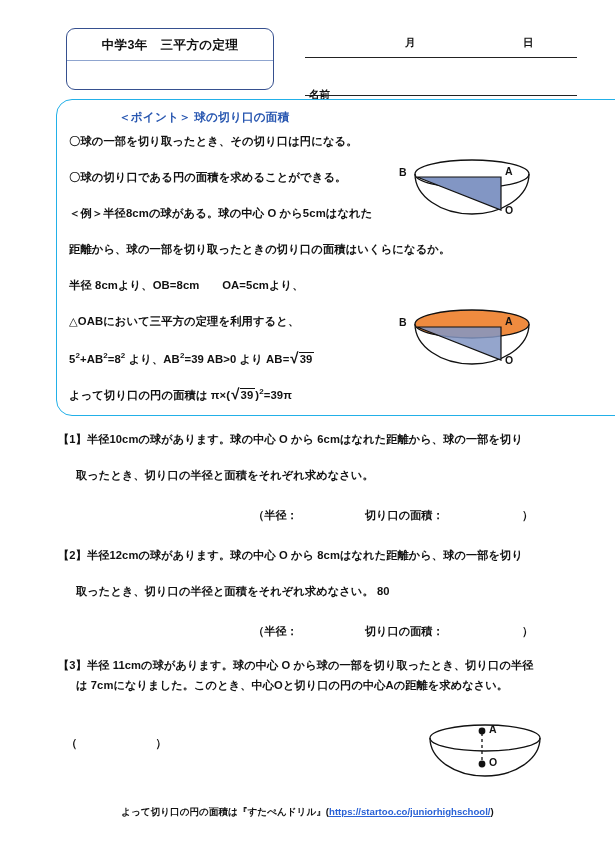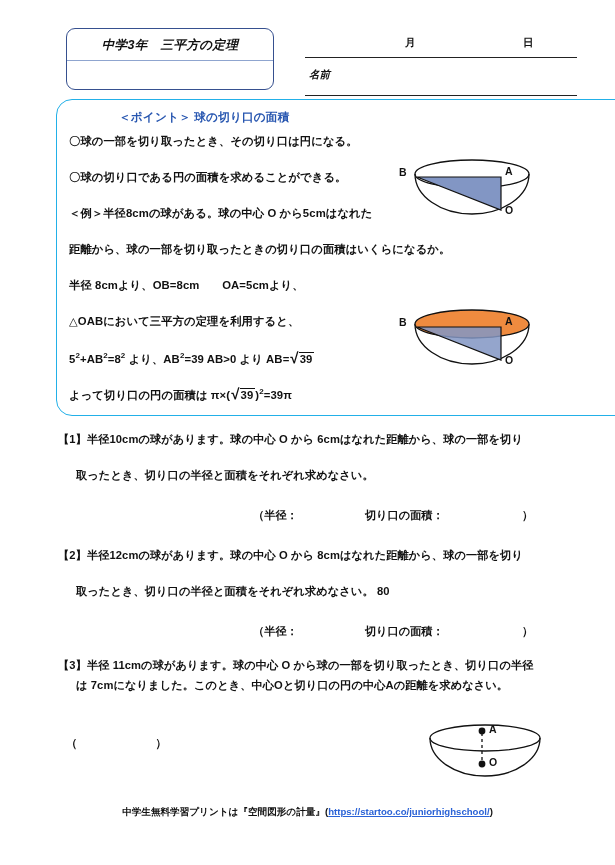--- a/index.html
+++ b/index.html
@@ -19,21 +19,20 @@
   
   .header { position: absolute; top: 22px; left: 0; width: 615px; height: 70px; }
 
   .title-box {
     position: absolute;
     left: 66px; top: 6px;
     width: 208px; height: 62px;
     border: 1.6px solid #36508f;
     border-radius: 9px;
     background: #ffffff;
-    font-style: italic;
   }
   .title-divider {
     position: absolute;
     left: 0; top: 31px;
     width: 100%; height: 0;
     border-top: 1.3px solid #8fa5cf;
   }
   .title-line {
     position: absolute;
     left: 0; width: 100%;
@@ -61,22 +60,22 @@
     font-size: 10.5px; font-weight: bold;
   }
 
   .name-row {
     position: absolute;
     left: 305px; top: 46px;
     width: 272px; height: 28px;
     border-bottom: 1.2px solid #222;
   }
   .name-label {
-    position: absolute; left: 4px; top: 0;
-    font-size: 10.5px; font-weight: bold; font-style: italic;
+    position: absolute; left: 4px; top: 20px;
+    font-size: 10.5px; font-weight: bold;
   }
 
   
   .point-box {
     position: absolute;
     left: 56px; top: 99px;
     width: 589px; height: 317px;
     border: 1.8px solid #22b0e8;
     border-radius: 16px;
     background: #ffffff;
@@ -260,16 +259,16 @@
         <line x1="62" y1="15" x2="62" y2="45" stroke="#111" stroke-width="1.3" stroke-dasharray="3,3"></line>
         <circle cx="62" cy="13" r="3.4" fill="#111"></circle>
         <circle cx="62" cy="46" r="3.4" fill="#111"></circle>
       </svg>
       <span class="dlabel" style="left:69px; top:5px;">A</span>
       <span class="dlabel" style="left:69px; top:38px;">O</span>
     </div>
   </div>
 
   <div class="footer">
-    <span>中学生無料学習プリントは『空間図形の計量』(</span><span class="url">https://startoo.co/juniorhighschool/</span><span>)</span>
+    <span>よって切り口の円の面積は『すたぺんドリル』(</span><span class="url">https://startoo.co/juniorhighschool/</span><span>)</span>
   </div>
 
 </div>
 
 </body></html>

